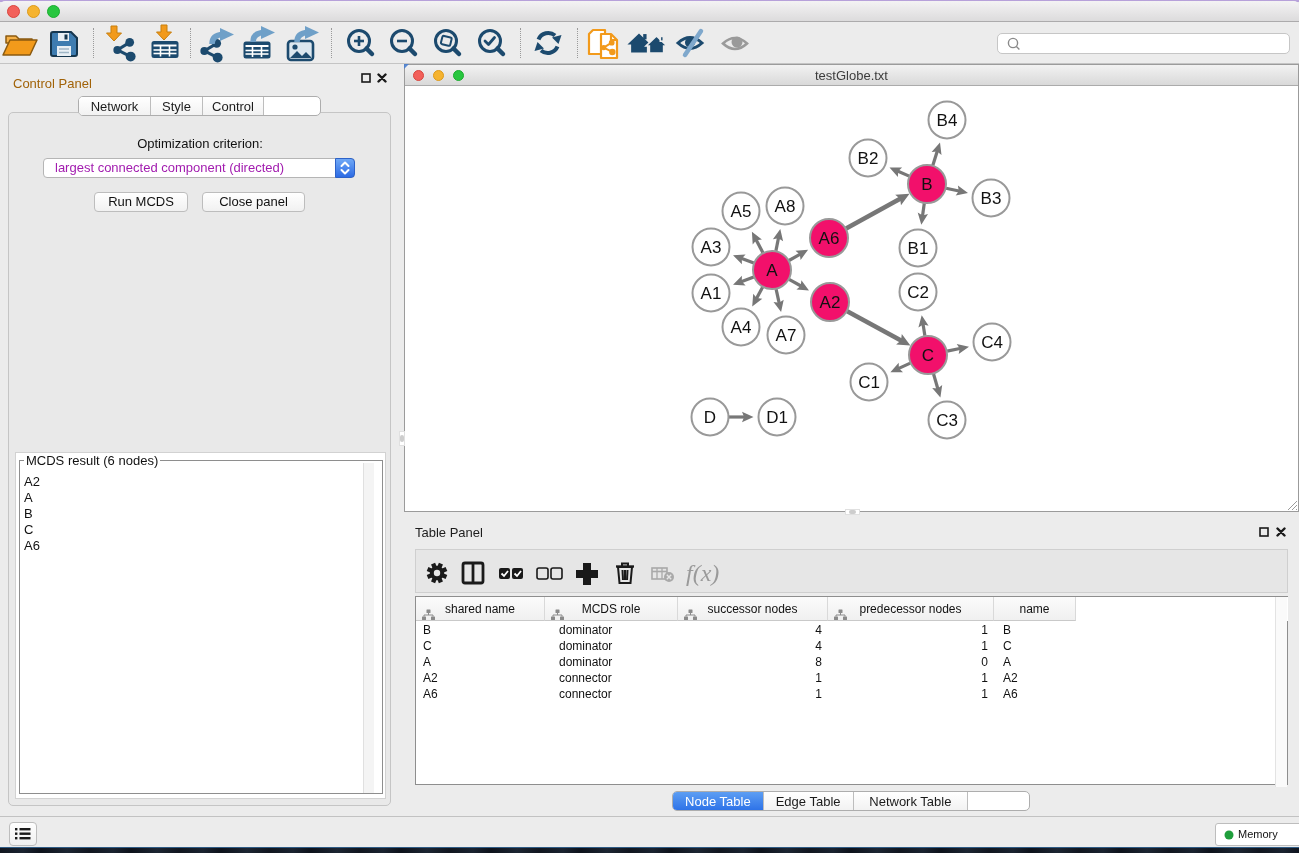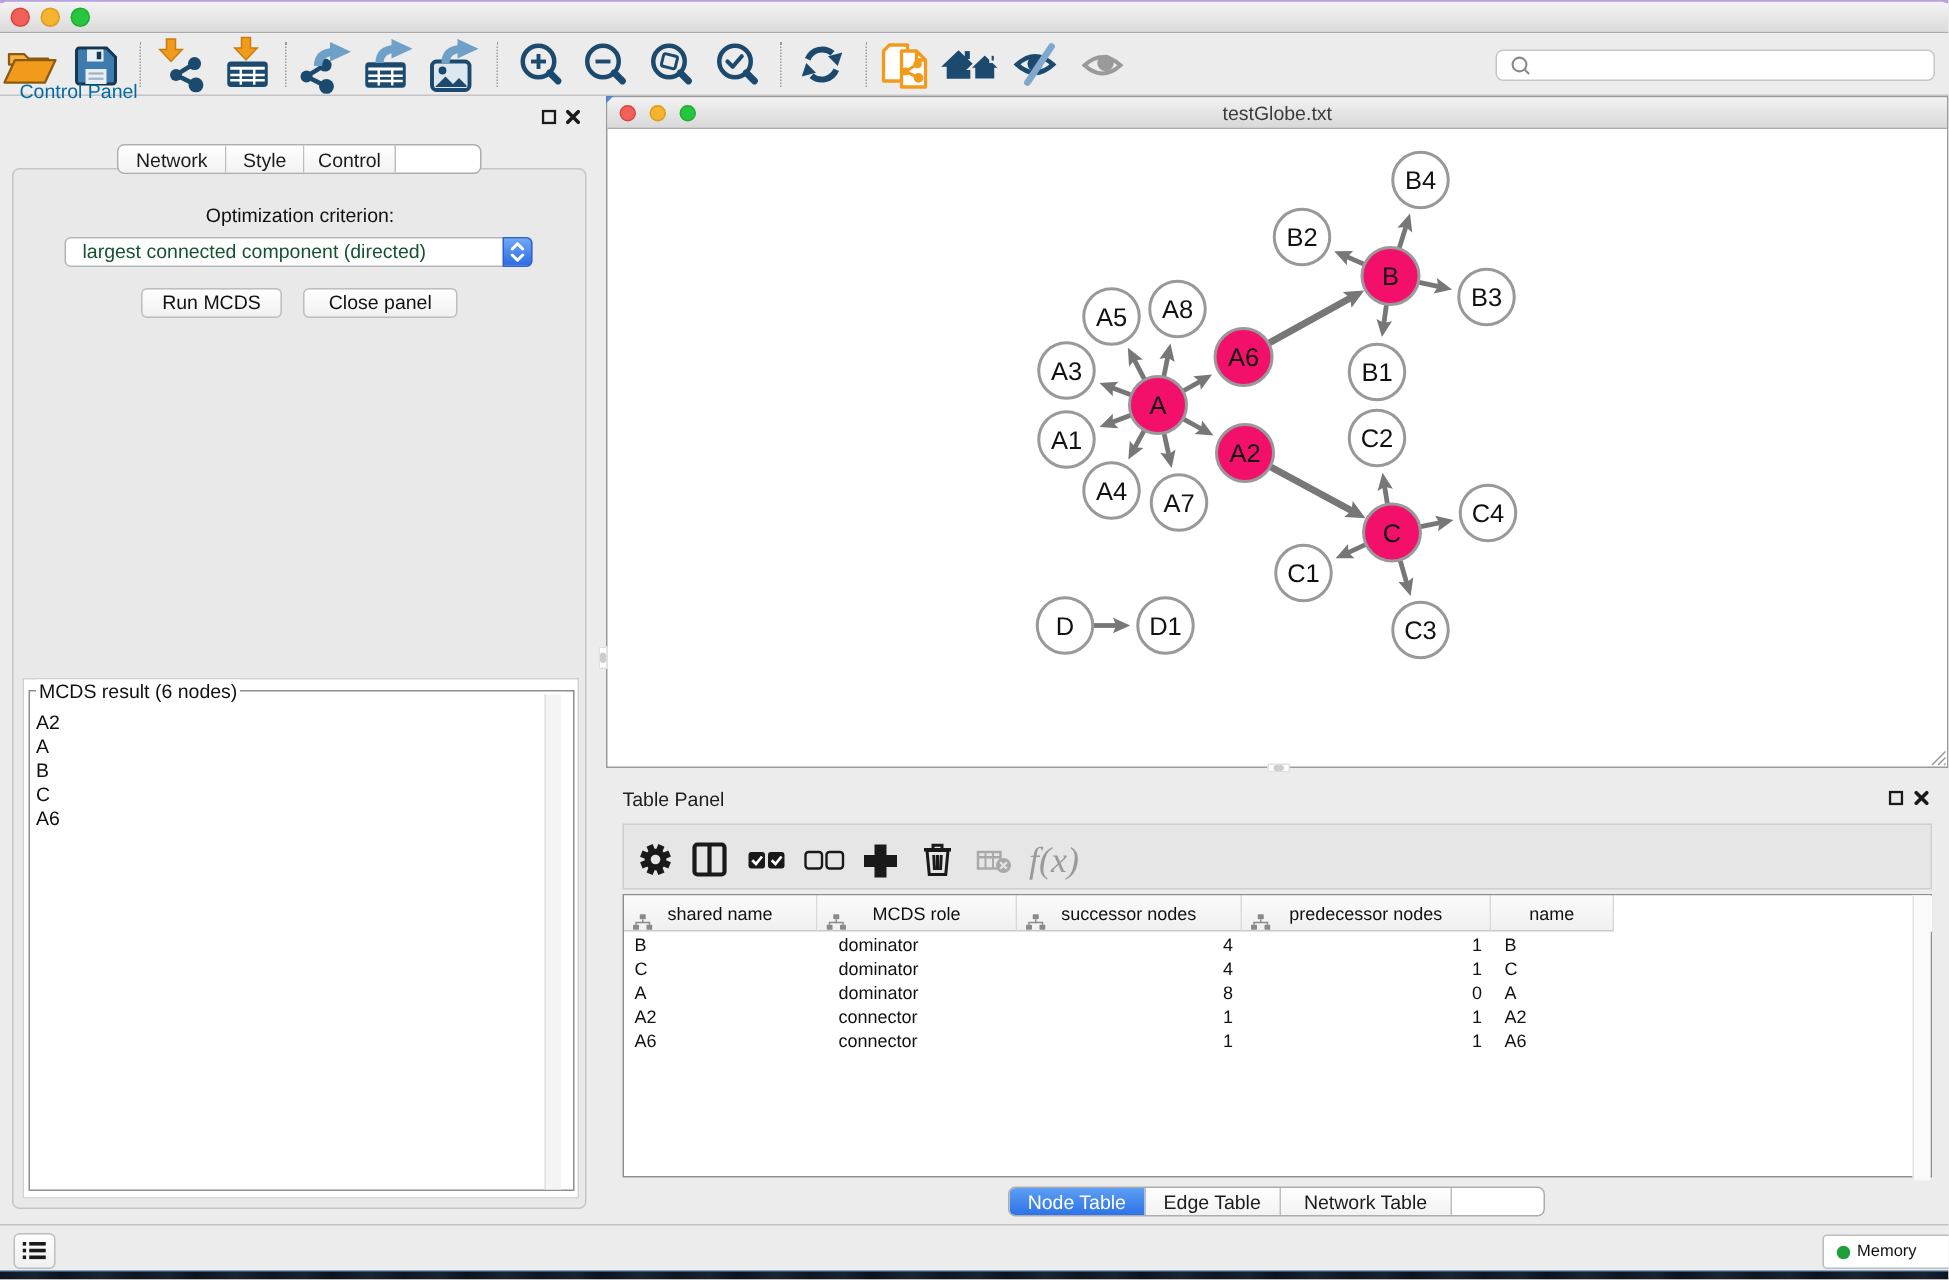--- a/index.html
+++ b/index.html
@@ -9,29 +9,29 @@
 
 #topline { left:0; top:0; width:1299px; height:2px; background:#B7A1DA; }
 #titlebar { left:0; top:1px; width:1299px; height:21px; background:linear-gradient(#F4F3F4,#DCDBDC); border-bottom:1px solid #ACABAC; border-radius:5px 5px 0 0; }
 .tl { position:absolute; border-radius:50%; }
 #titlebar .tl { width:13px; height:13px; top:4px; }
 #maintitle { position:absolute; width:100%; text-align:center; top:4px; font-size:13px; color:#3c3c3c; }
 #toolbar { left:0; top:22px; width:1299px; height:42px; background:#ECECEC; border-bottom:1px solid #C4C4C4; }
 .tsep { position:absolute; top:6px; height:30px; width:0; border-left:1px dotted #9a9a9a; }
 #searchbox { position:absolute; left:997px; top:11px; width:293px; height:21px; background:#fff; border:1px solid #C6C6C6; border-radius:5px; }
 
-#cptitle { left:13px; top:53px; font-size:13px; color:#0369a1; }
+#cptitle { left:13px; top:76px; font-size:13px; color:#a16207; }
 .winbtn { position:absolute; }
 #cpinner { left:8px; top:112px; width:383px; height:694px; background:#E9E9E9; border:1px solid #C5C5C5; border-radius:5px; }
 .tabbar { position:absolute; display:flex; height:20px; border:1px solid #ADADAD; border-radius:5px; background:#fff; overflow:hidden; z-index:5; }
 .tab { font-size:13px; color:#1b1b1b; text-align:center; line-height:19px; background:linear-gradient(#FFFFFF,#F2F2F2); border-right:1px solid #BDBDBD; }
 .tab:last-child { border-right:none;margin-top:24px; }
 .tab.sel { background:linear-gradient(#5D9EF3,#2E73E8); color:#fff; }
 #optlabel { left:0px; top:136px; width:400px; text-align:center; font-size:13px; color:#111; }
-#combo { left:43px; top:158px; width:312px; height:20px; background:#fff; border:1px solid #B5B5B5; border-radius:4px; font-size:13px; color:#14532d; line-height:18px; padding-left:11px; }
+#combo { left:43px; top:158px; width:312px; height:20px; background:#fff; border:1px solid #B5B5B5; border-radius:4px; font-size:13px; color:#a21caf; line-height:18px; padding-left:11px; }
 #combobtn { left:335px; top:158px; width:20px; height:20px; background:linear-gradient(#6FA8F6,#2D6BE4); border-radius:0 4px 4px 0; border:1px solid #2D62C8; }
 .btn { position:absolute; height:20px; background:linear-gradient(#FFFFFF,#F1F1F1); border:1px solid #BDBDBD; border-radius:4px; font-size:13px; color:#111; text-align:center; line-height:18px; }
 #resultbox { left:15px; top:452px; width:371px; height:347px; background:#fff; border:1px solid #D2D2D2; }
 #groupbox { position:absolute; left:3px; top:7px; width:364px; height:334px; border:1px solid #8E8E8E; }
 #grouplabel { position:absolute; left:4px; top:-8px; background:#fff; padding:0 2px; font-size:13px; color:#111; }
 #mcdslist { position:absolute; left:4px; top:13px; font-size:13px; color:#111; line-height:16px; }
 #listscroll { position:absolute; right:8px; top:2px; width:11px; height:330px; background:#F4F4F4; border-left:1px solid #E0E0E0; }
 
 #netwin { left:404px; top:64px; width:895px; height:448px; background:#fff; border:1px solid #9B9B9B; }
 #nettitle { position:absolute; left:0; top:0; width:100%; height:21px; background:linear-gradient(#F2F2F2,#D9D9D9); border-bottom:1px solid #ABABAB; }

